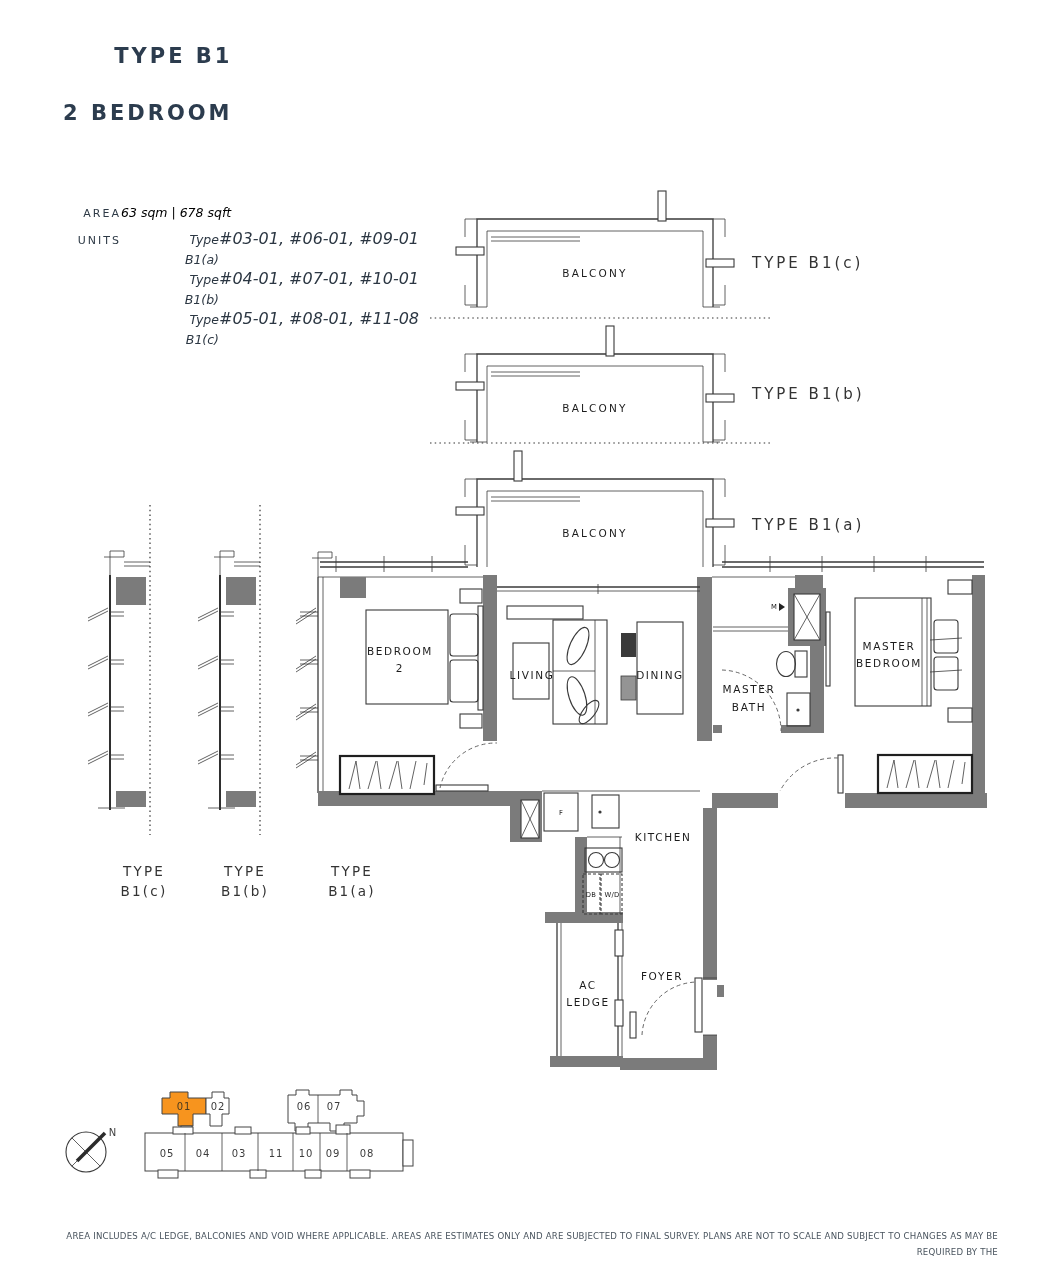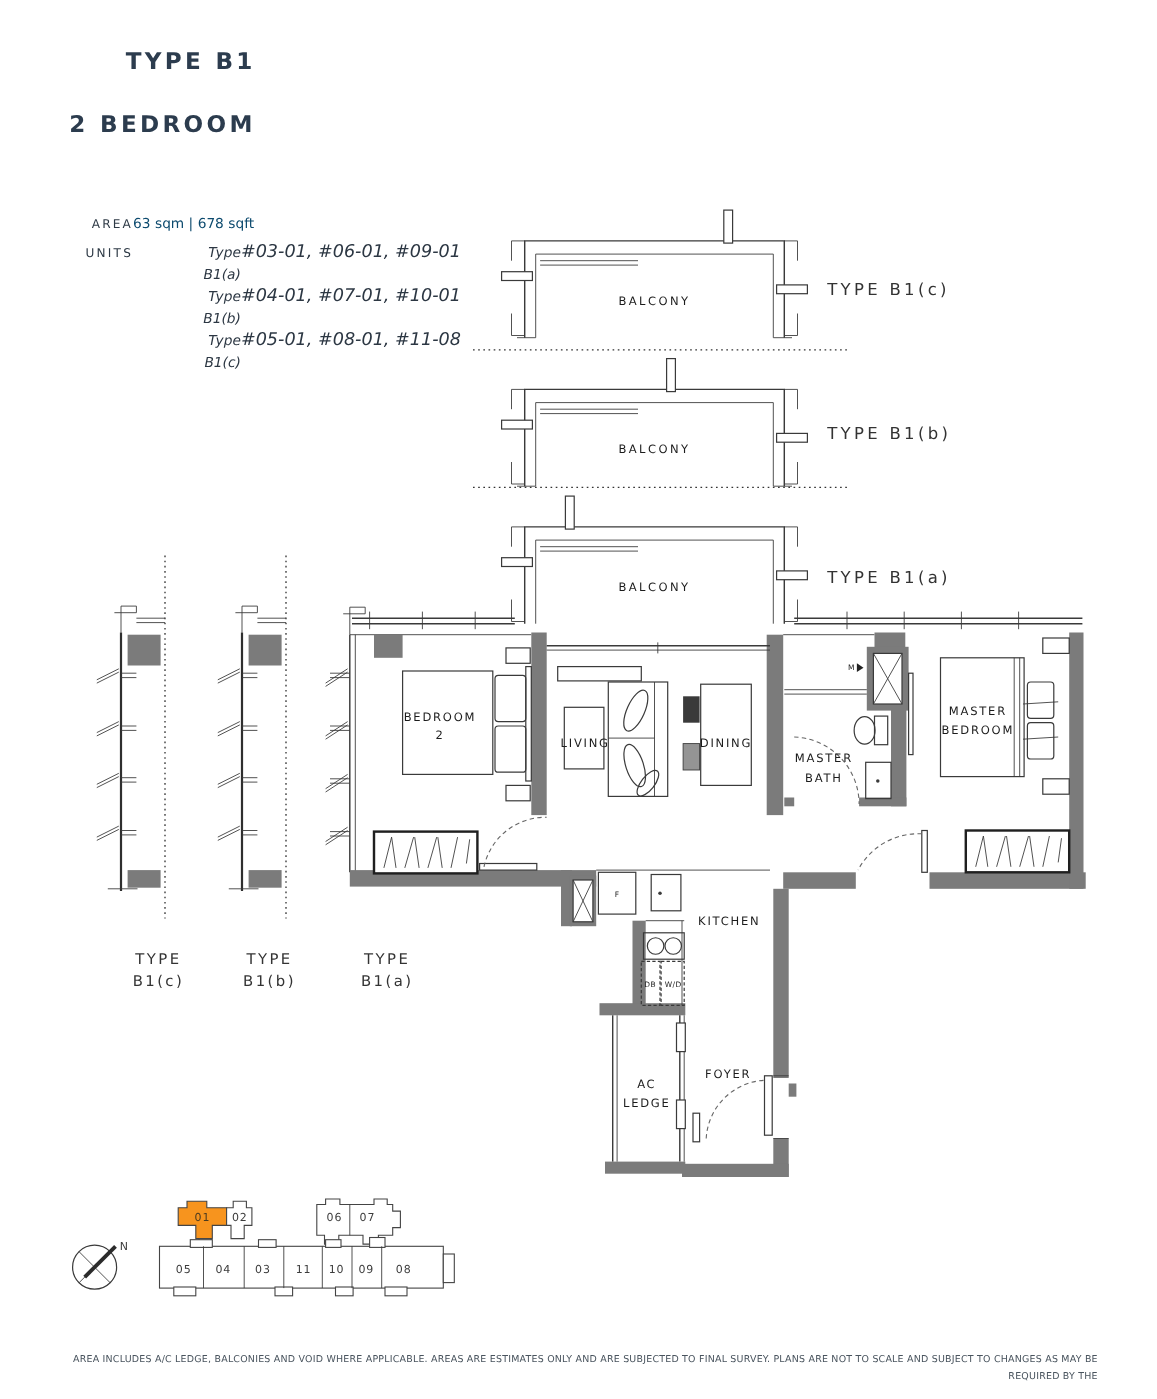--- a/index.html
+++ b/index.html
@@ -3,24 +3,24 @@
 <meta charset="utf-8">
 <style>
   html,body{margin:0;padding:0;background:#ffffff;}
   #page{position:relative;width:1052px;height:1272px;background:#ffffff;overflow:hidden;
         font-family:"DejaVu Sans","Liberation Sans",sans-serif;text-align:right;}
   
   #title{position:absolute;left:63px;top:46px;color:#2c3c4e;}
   #title .t1,#title .t2{font-size:21px;font-weight:bold;letter-spacing:3px;line-height:1;}
   #title .t2{margin-top:36px;}
   
-  #info{position:absolute;left:63px;top:195px;color:#2c3743;}
+  #info{position:absolute;left:63px;top:205px;color:#2c3743;}
   .irow{display:flex;align-items:baseline;}
   .ilbl{width:58px;font-size:11px;letter-spacing:2px;color:#2e3a46;flex:0 0 58px;}
-  .ival{font-size:12.5px;color:#0c4a6e;}
+  .ival{font-style:italic;font-size:12.5px;color:#000000;}
   .urow{display:flex;align-items:baseline;line-height:19.5px;}
   .utype{font-style:italic;font-size:12.5px;width:66px;flex:0 0 66px;}
   .unums{font-style:italic;font-size:16px;}
   
   svg{position:absolute;left:0;top:0;}
   .g{fill:#7b7b7b;stroke:none;}
   .ln{stroke:#3a3a3a;stroke-width:1.3;fill:none;}
   .lt{stroke:#3a3a3a;stroke-width:0.8;fill:none;}
   .lw{stroke:#2f2f2f;stroke-width:2;fill:none;}
   .fw{fill:#ffffff;stroke:#3a3a3a;stroke-width:1.1;}

